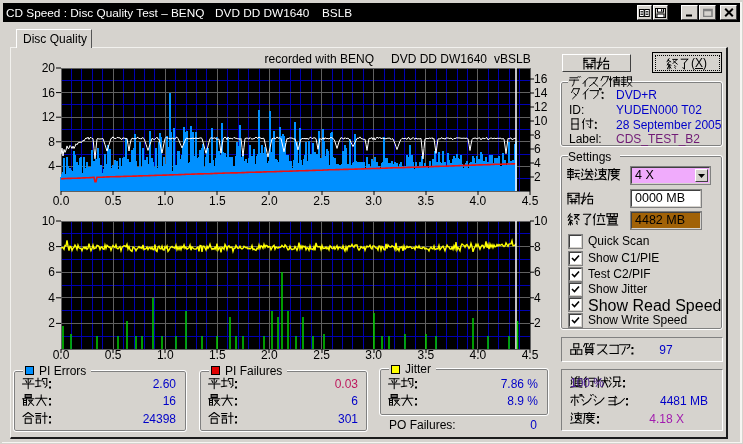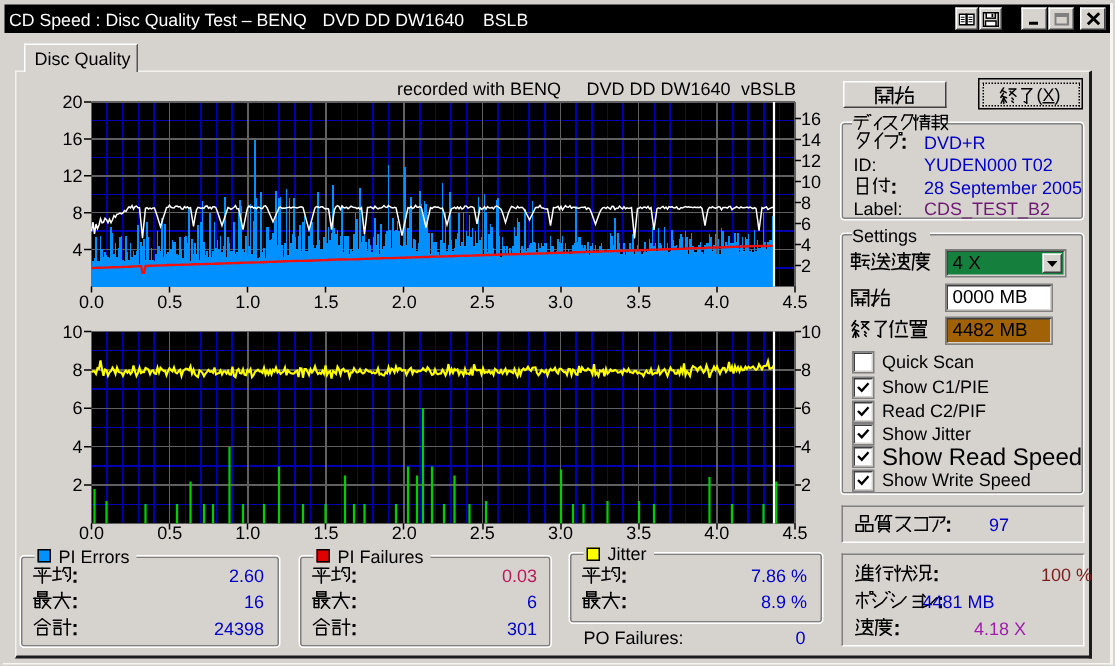--- a/index.html
+++ b/index.html
@@ -280,21 +280,21 @@
       <path d="M42.4,1.6 L41.3,12.0"></path>
       <path d="M43.9,3.6 L52.0,3.6"></path>
       <path d="M45.5,2.6 L45.5,5.7"></path>
       <path d="M49.1,2.6 L49.1,5.7"></path>
       <path d="M43.9,5.7 L52.0,5.7"></path>
       <path d="M44.5,7.5 L51.2,7.5"></path>
       <path d="M50.7,7.5 L44.5,12.0"></path>
       <path d="M45.5,8.1 L52.3,12.0"></path>
     </g>
   </svg>
-<div style="position:absolute;left:631px;top:167px;width:79px;height:17px;background:#15803d;border-top:1.5px solid #404040;border-left:1.5px solid #404040;border-right:1.5px solid #d6d3ce;border-bottom:1.5px solid #d6d3ce;box-sizing:border-box;outline:1px solid #808080;font-size:12.5px;padding-left:3px;line-height:14px;white-space:nowrap">4 X</div>
+<div style="position:absolute;left:631px;top:167px;width:79px;height:17px;background:#f0abfc;border-top:1.5px solid #404040;border-left:1.5px solid #404040;border-right:1.5px solid #d6d3ce;border-bottom:1.5px solid #d6d3ce;box-sizing:border-box;outline:1px solid #808080;font-size:12.5px;padding-left:3px;line-height:14px;white-space:nowrap">4 X</div>
 <div style="position:absolute;left:695px;top:169px;width:13px;height:13px;background:#d6d3ce;border-top:1px solid #fff;border-left:1px solid #fff;border-right:1px solid #404040;border-bottom:1px solid #404040;box-sizing:border-box;display:flex;align-items:center;justify-content:center">
     <svg width="7" height="4" viewBox="0 0 7 4">
       <path d="M0 0h7L3.5 4z" fill="#000"></path>
     </svg>
   </div>
 <svg style="position:absolute;left:567px;top:192px;" width="29" height="16" viewBox="0 0 29 16">
     <g fill="none" stroke="#000" stroke-width="1.07" stroke-linecap="round">
       <path d="M1.0,1.3 L1.0,12.1"></path>
       <path d="M12.0,1.3 L12.0,12.1"></path>
       <path d="M1.0,1.3 L12.0,1.3"></path>
@@ -366,21 +366,21 @@
     <svg width="9" height="9" viewBox="0 0 9 9">
       <path d="M1 4 L3.5 6.5 L8 1.5" stroke="#000" stroke-width="1.6" fill="none"></path>
     </svg>
   </div>
 <div style="position:absolute;left:588px;top:251px;font-size:12px;white-space:nowrap">Show C1/PIE</div>
 <div style="position:absolute;left:569px;top:268px;width:13px;height:13px;background:#fff;border-top:1.5px solid #404040;border-left:1.5px solid #404040;border-right:1px solid #d6d3ce;border-bottom:1px solid #d6d3ce;outline:1px solid #808080;box-sizing:border-box;display:flex;align-items:center;justify-content:center">
     <svg width="9" height="9" viewBox="0 0 9 9">
       <path d="M1 4 L3.5 6.5 L8 1.5" stroke="#000" stroke-width="1.6" fill="none"></path>
     </svg>
   </div>
-<div style="position:absolute;left:588px;top:267px;font-size:12px;white-space:nowrap">Read C2/PIF</div>
+<div style="position:absolute;left:588px;top:267px;font-size:12px;white-space:nowrap">Test C2/PIF</div>
 <div style="position:absolute;left:569px;top:283px;width:13px;height:13px;background:#fff;border-top:1.5px solid #404040;border-left:1.5px solid #404040;border-right:1px solid #d6d3ce;border-bottom:1px solid #d6d3ce;outline:1px solid #808080;box-sizing:border-box;display:flex;align-items:center;justify-content:center">
     <svg width="9" height="9" viewBox="0 0 9 9">
       <path d="M1 4 L3.5 6.5 L8 1.5" stroke="#000" stroke-width="1.6" fill="none"></path>
     </svg>
   </div>
 <div style="position:absolute;left:588px;top:282px;font-size:12px;white-space:nowrap">Show Jitter</div>
 <div style="position:absolute;left:569px;top:298px;width:13px;height:13px;background:#fff;border-top:1.5px solid #404040;border-left:1.5px solid #404040;border-right:1px solid #d6d3ce;border-bottom:1px solid #d6d3ce;outline:1px solid #808080;box-sizing:border-box;display:flex;align-items:center;justify-content:center">
     <svg width="9" height="9" viewBox="0 0 9 9">
       <path d="M1 4 L3.5 6.5 L8 1.5" stroke="#000" stroke-width="1.6" fill="none"></path>
     </svg>
@@ -523,22 +523,22 @@
       <path d="M17.8,2.5 L17.8,5.5"></path>
       <path d="M21.3,2.5 L21.3,5.5"></path>
       <path d="M16.2,5.5 L24.0,5.5"></path>
       <path d="M16.8,7.2 L23.2,7.2"></path>
       <path d="M22.8,7.2 L16.8,11.5"></path>
       <path d="M17.8,7.8 L24.2,11.5"></path>
       <path d="M27.5,4.5 L28.5,4.5 L28.5,5.5 L27.5,5.5 L27.5,4.5"></path>
       <path d="M27.5,10.0 L28.5,10.0 L28.5,11.0 L27.5,11.0 L27.5,10.0"></path>
     </g>
   </svg>
-<div style="position:absolute;font-size:12px;color:#7f1d1d;width:138px;text-align:right;left:590px;top:376px">100 %</div>
-<div style="position:absolute;font-size:12px;color:#0000c8;width:138px;text-align:center;left:570px;top:394px">4481 MB</div>
+<div style="position:absolute;font-size:12px;color:#4c1d95;width:138px;left:570px;top:376px">100 %</div>
+<div style="position:absolute;font-size:12px;color:#0000c8;width:138px;text-align:right;left:570px;top:394px">4481 MB</div>
 <div style="position:absolute;font-size:12px;color:#a21caf;width:138px;text-align:right;left:546px;top:412px">4.18 X</div>
 <div style="position:absolute;left:14px;top:370.5px;width:172px;height:60px;border:1px solid #808080;outline:1px solid #fff;box-sizing:border-box;border-radius:2px"></div>
 <div style="position:absolute;left:23px;top:364.5px;width:68px;height:12px;background:#d6d3ce"></div>
 <div style="position:absolute;left:25px;top:366.0px;width:9px;height:9px;background:#0090ff;border:1px solid #000;box-sizing:border-box"></div>
 <div style="position:absolute;left:39px;top:363.5px;font-size:12px;white-space:nowrap">PI Errors</div>
 <svg style="position:absolute;left:22px;top:377px;" width="33" height="15.5" viewBox="0 0 33 15.5">
     <g fill="none" stroke="#000" stroke-width="1.03" stroke-linecap="round">
       <path d="M1.2,1.8 L11.2,1.8"></path>
       <path d="M3.8,3.5 L4.8,5.5"></path>
       <path d="M8.8,3.5 L7.8,5.5"></path>

